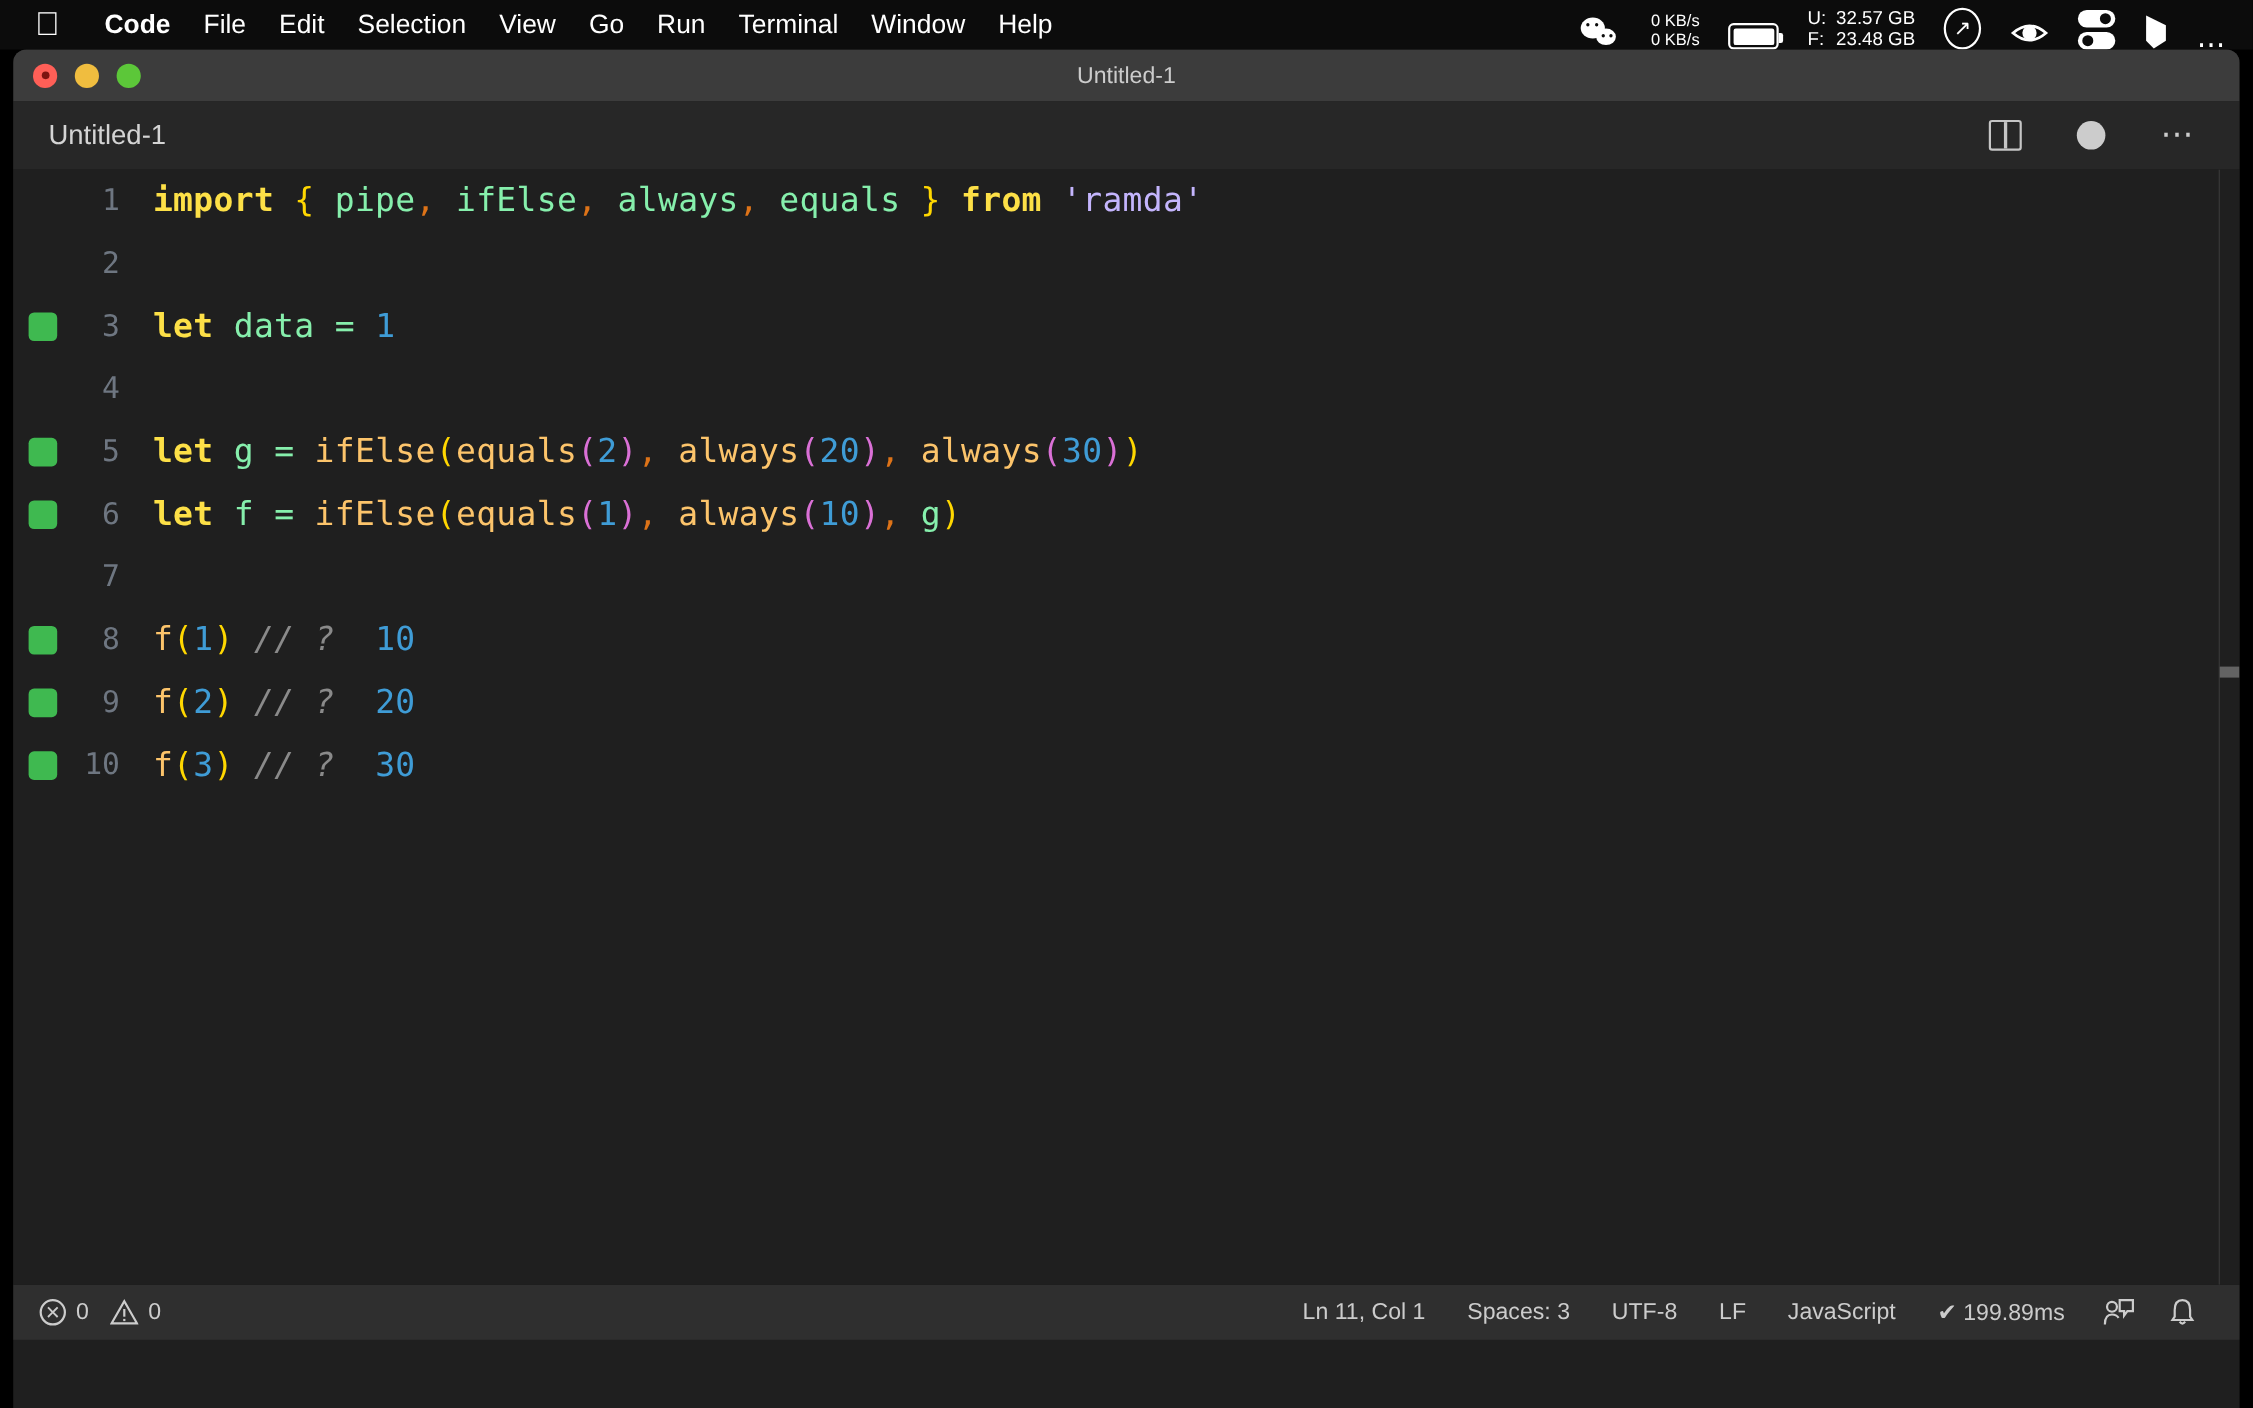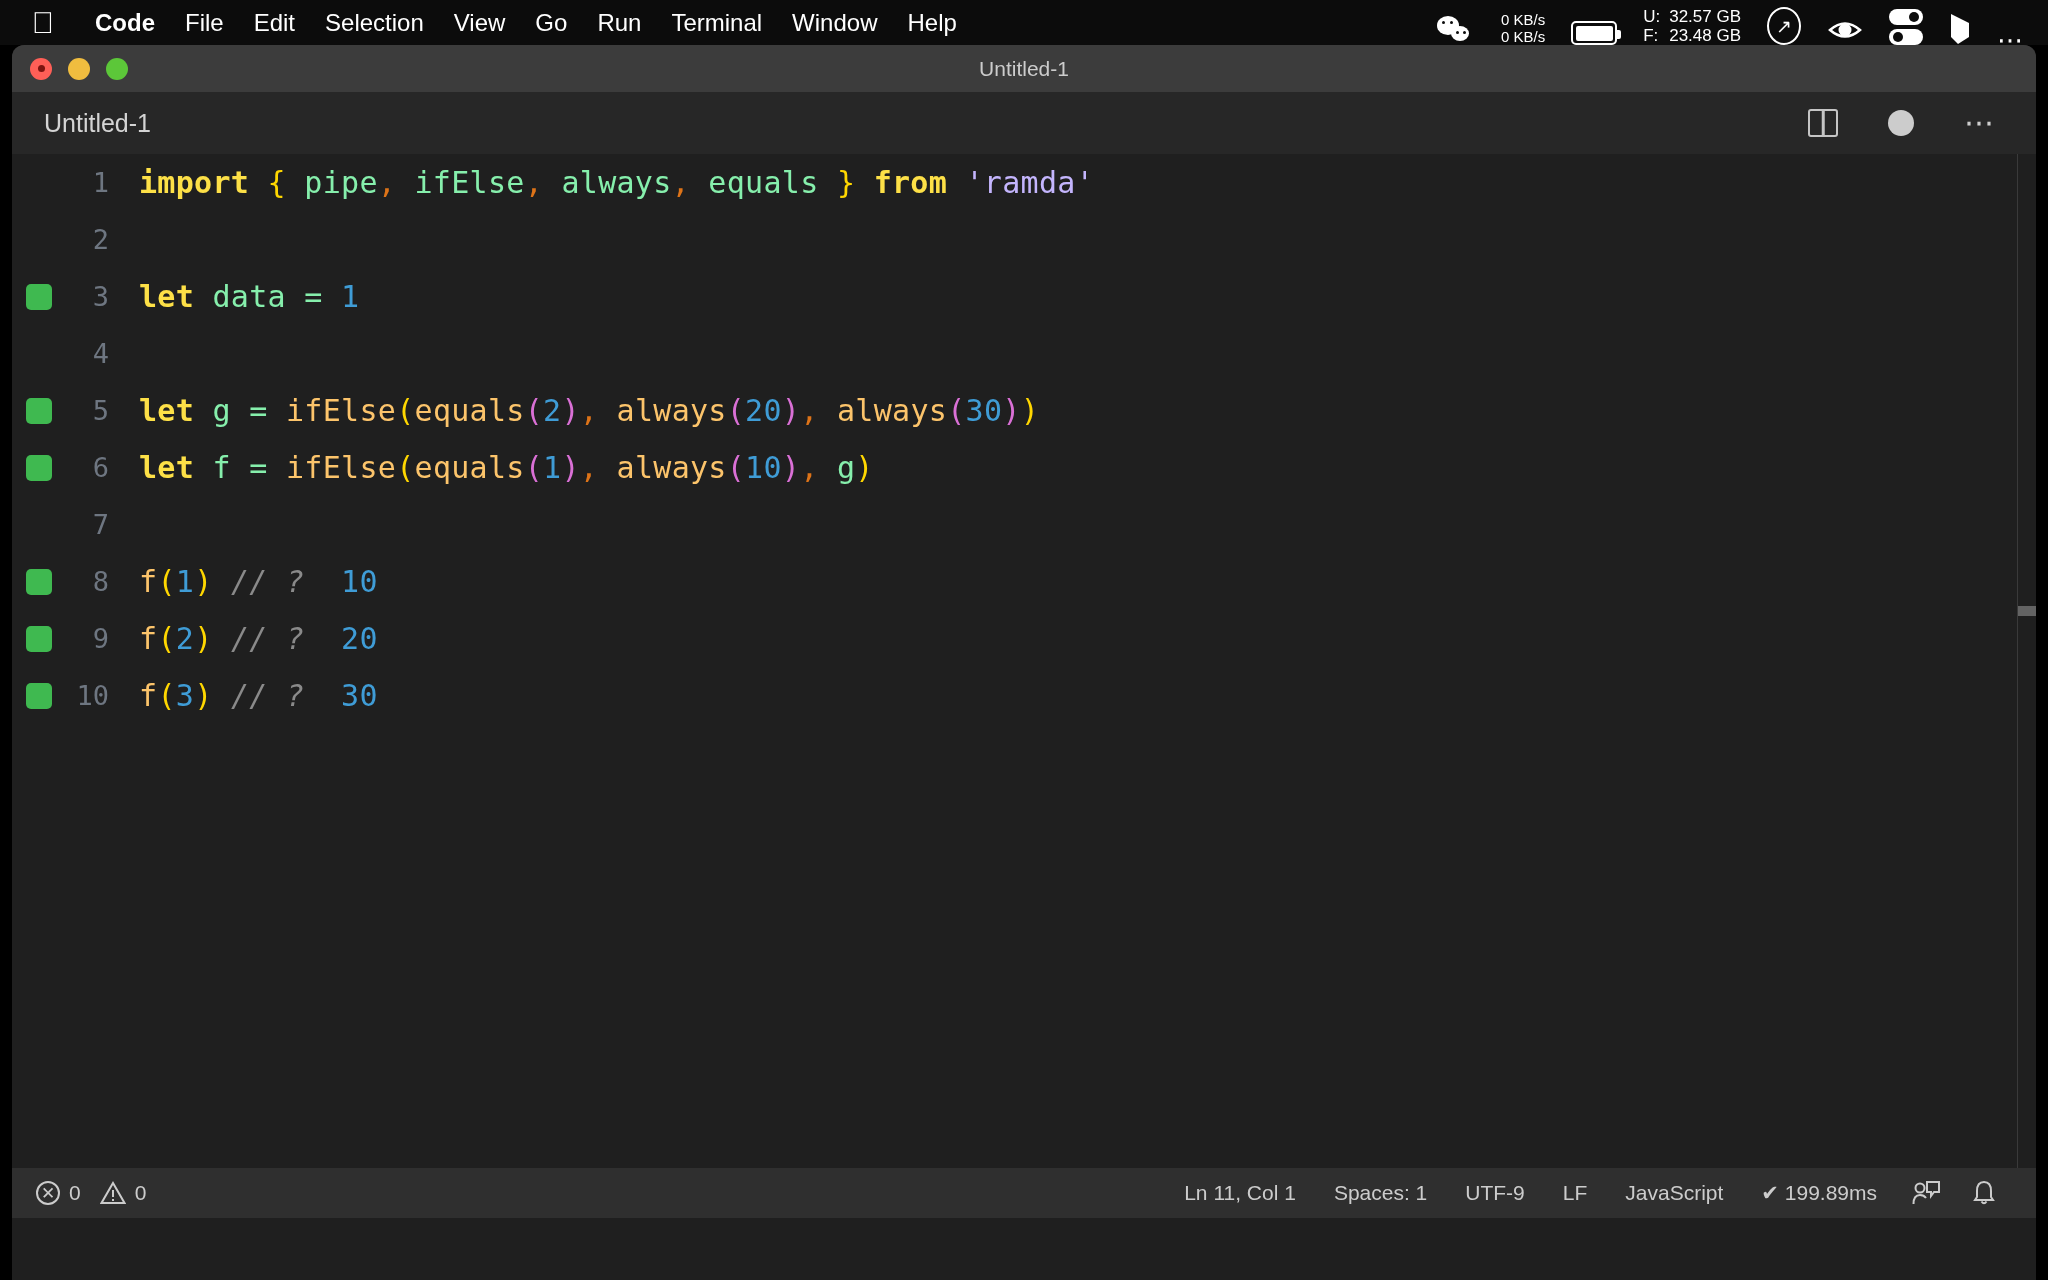--- a/index.html
+++ b/index.html
@@ -363,22 +363,22 @@
             <path d="M13 2 L24.5 22 L1.5 22 Z" fill="none" stroke="#cccccc" stroke-width="2"></path>
             <rect x="12" y="9" width="2" height="7" fill="#cccccc"></rect>
             <rect x="12" y="18" width="2" height="2" fill="#cccccc"></rect>
           </svg>
         </span>
         <span class="count">0</span>
       </div>
     </div>
     <div class="sb-right">
       <div class="sb-item">Ln 11, Col 1</div>
-      <div class="sb-item">Spaces: 1</div>
-      <div class="sb-item">UTF-9</div>
+      <div class="sb-item">Spaces: 3</div>
+      <div class="sb-item">UTF-8</div>
       <div class="sb-item">LF</div>
       <div class="sb-item">JavaScript</div>
       <div class="sb-item">✔ 199.89ms</div>
       <div class="person-icon">
         <svg width="28" height="26" viewBox="0 0 28 26">
           <circle cx="8" cy="8" r="4.5" fill="none" stroke="#cccccc" stroke-width="2"></circle>
           <path d="M1.5 24 Q1.5 15 8 15 Q12 15 14 18" fill="none" stroke="#cccccc" stroke-width="2"></path>
           <path d="M15 2 L27 2 L27 12 L22 12 L19 16 L19 12 L15 12 Z" fill="none" stroke="#cccccc" stroke-width="2"></path>
         </svg>
       </div>

